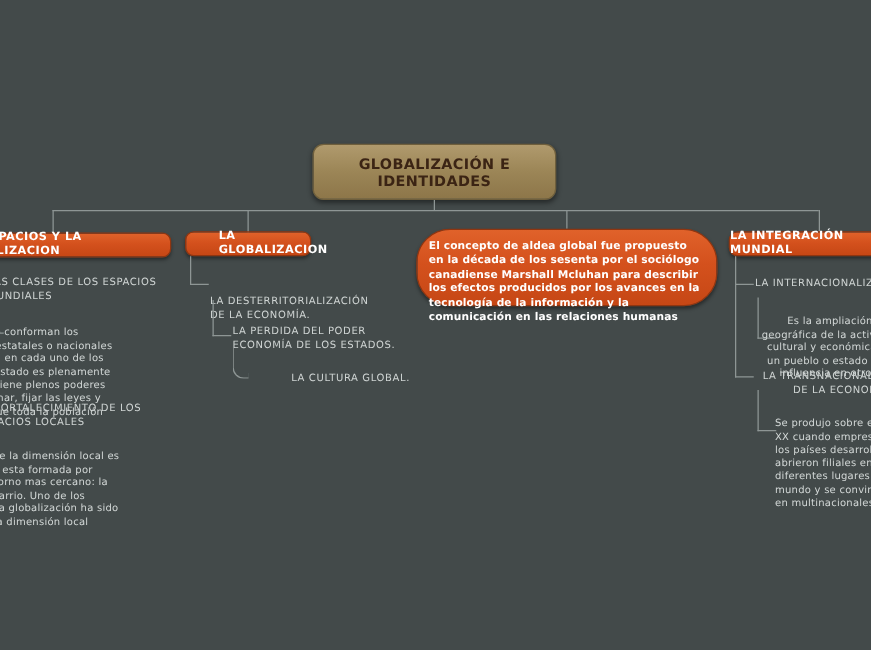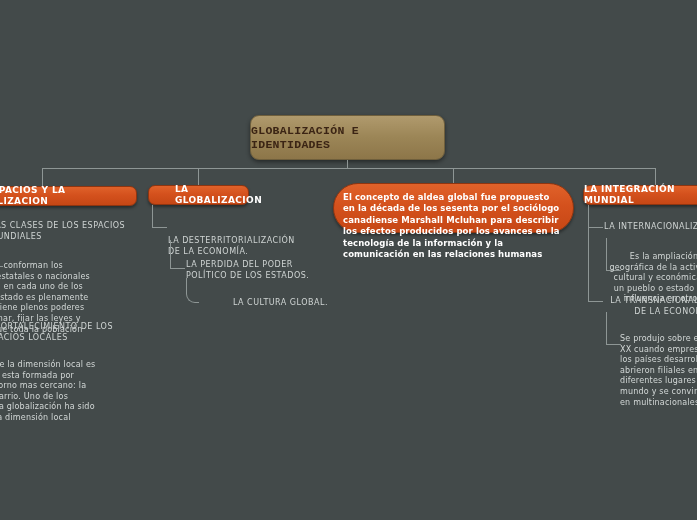--- a/index.html
+++ b/index.html
@@ -51,23 +51,22 @@
     display: flex;
     align-items: center;
     justify-content: center;
     box-sizing: border-box;
   }
   .root-node .label {
     color: #3b2414;
     font-size: 11.5px;
     font-weight: bold;
     line-height: 14px;
-    text-align: left;
+    text-align: center;
     letter-spacing: 0.3px;
-    font-family: Liberation Mono, monospace;
   }
 
   
   .onode {
     position: absolute;
     border-radius: 7px;
     background: linear-gradient(to bottom, #e0622a 0%, #d4511d 45%, #c64715 100%);
     border: 1px solid #8f3510;
     box-shadow: 0 2px 3px rgba(0,0,0,0.4);
     box-sizing: border-box;
@@ -146,27 +145,27 @@
   <div class="onode center-pill" style="left:148px; top:185px; width:101px; height:20px;padding-left:40px;">
     <div class="label">LA GLOBALIZACION</div>
   </div>
 
   <div class="elbow" style="left:152px; top:205px; width:14px; height:22px;"></div>
 
   <div class="leaf caps" style="left:168px; top:236px; width:130px;">LA DESTERRITORIALIZACIÓN DE LA ECONOMÍA.</div>
 
   <div class="elbow" style="left:170px; top:240px; width:14px; height:28px;"></div>
 
-  <div class="leaf caps" style="left:186px; top:260px; width:150px;">LA PERDIDA DEL PODER POLÍTICO DE LOS ESTADOS.</div>
+  <div class="leaf caps" style="left:186px; top:260px; width:150px;">LA PERDIDA DEL PODER ECONOMÍA DE LOS ESTADOS.</div>
 
   <div class="elbow-round" style="left:186px; top:278px; width:12px; height:24px;"></div>
 
   <div class="leaf caps" style="left:198px; top:298px; width:130px;text-align:right;">LA CULTURA GLOBAL.</div>
 
-  <div class="onode para" style="left:333px; top:183px; width:241px; height:50px;border-radius:27px;">
+  <div class="onode para" style="left:333px; top:183px; width:241px; height:62px;border-radius:27px;">
     <div class="label">El concepto de aldea global fue propuesto en la década de los sesenta por el sociólogo canadiense Marshall Mcluhan para describir los efectos producidos por los avances en la tecnología de la información y la comunicación en las relaciones humanas</div>
   </div>
 
   <div class="onode center-pill" style="left:583px; top:185px; width:146px; height:20px;">
     <div class="label">LA INTEGRACIÓN MUNDIAL</div>
   </div>
 
   <div class="elbow" style="left:588px; top:205px; width:14px; height:22px;"></div>
 
   <div class="leaf caps" style="left:604px; top:222px; width:140px;">LA INTERNACIONALIZACIÓN</div>

